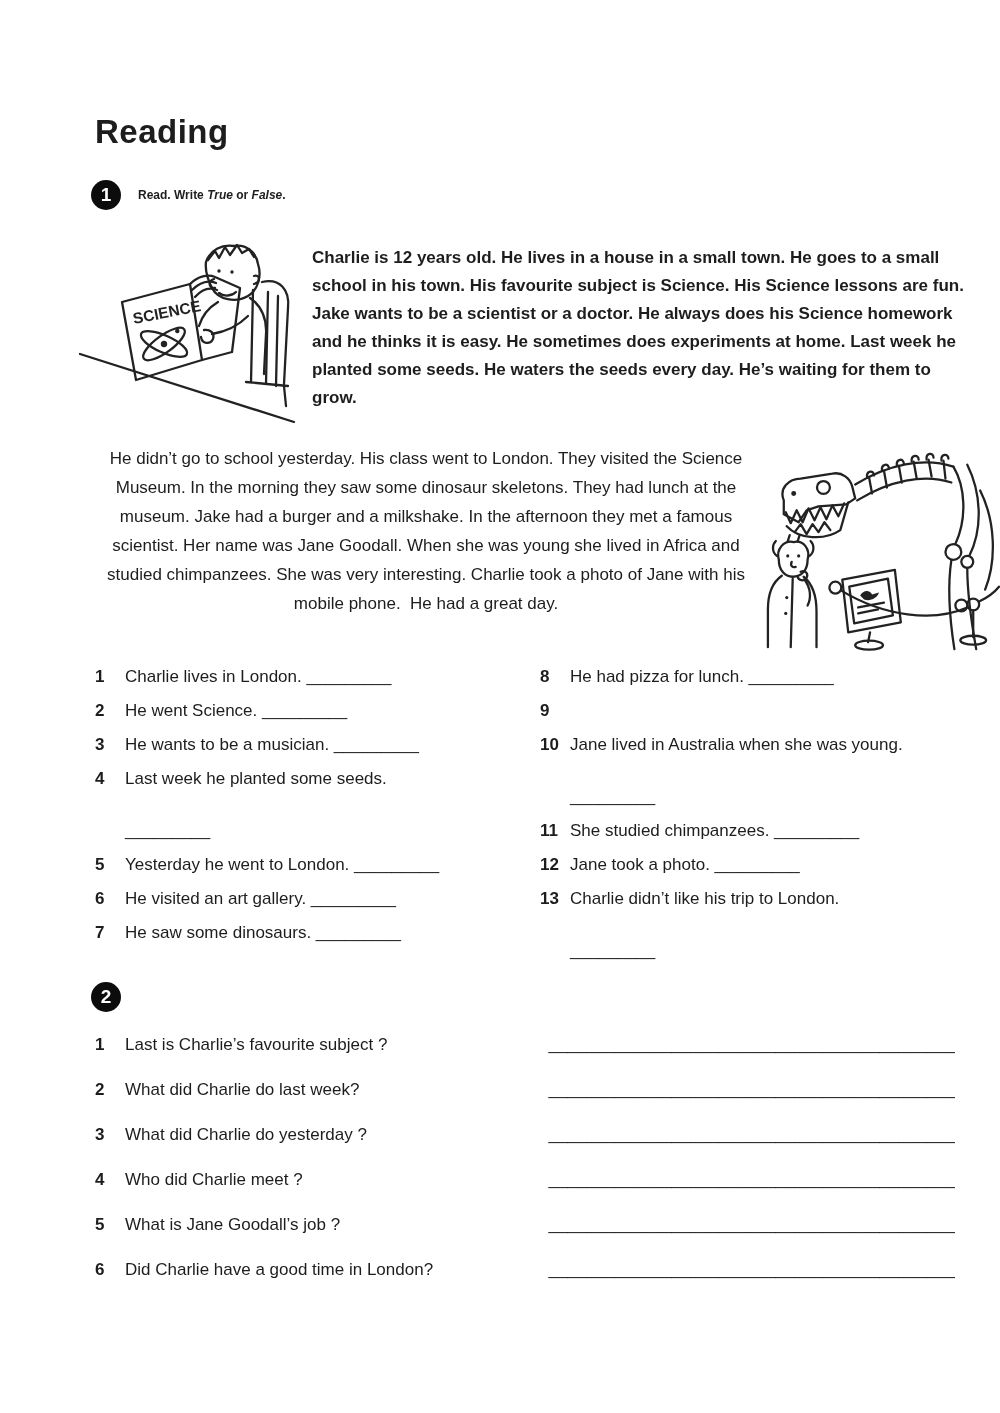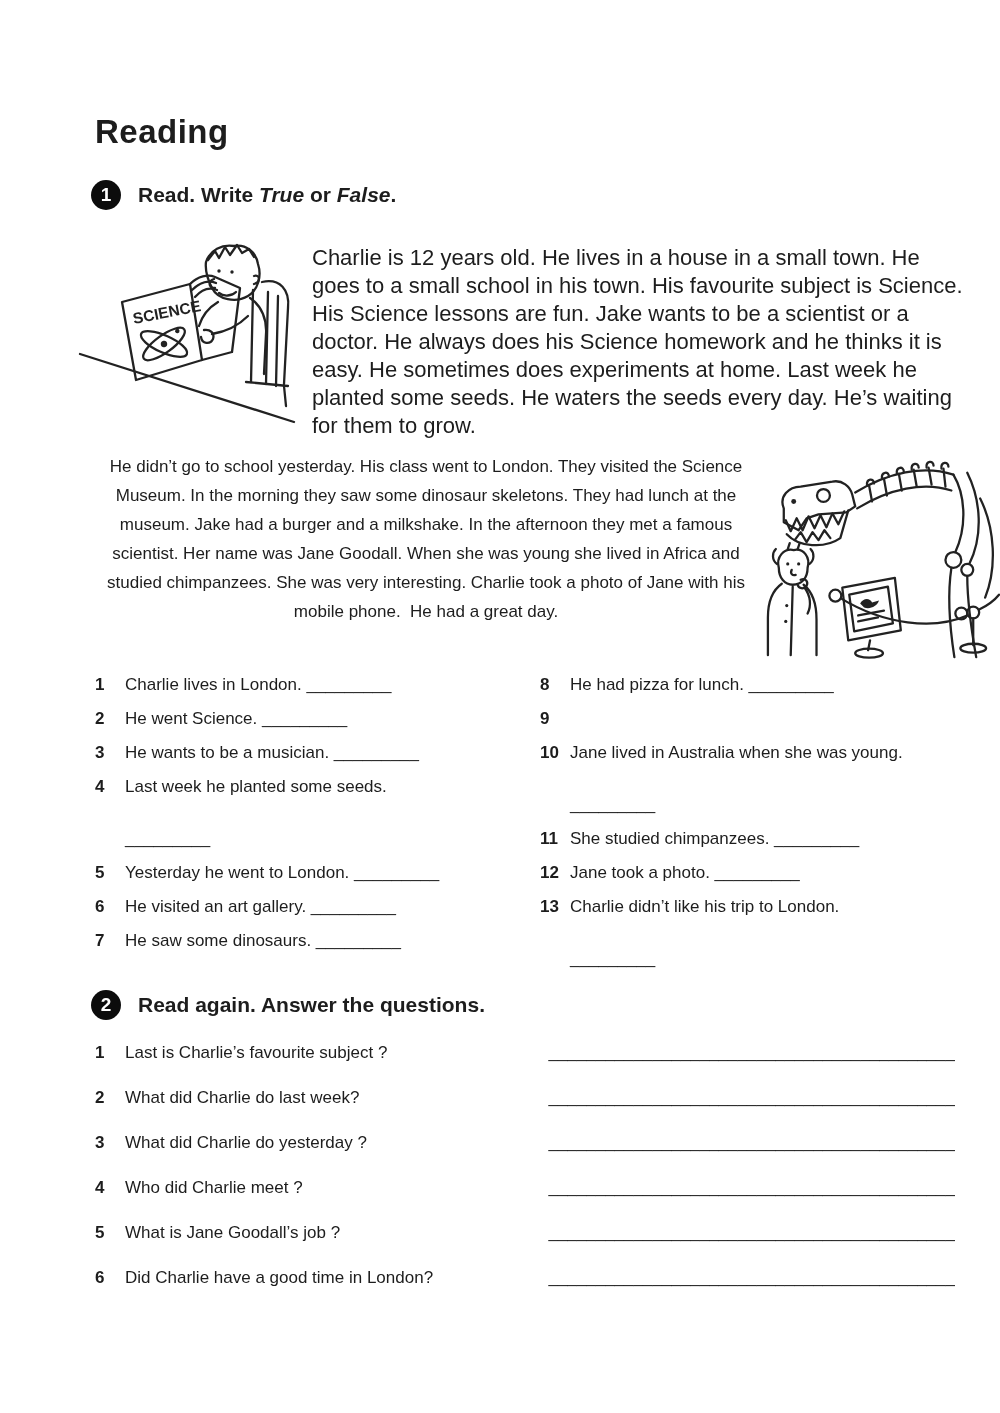--- a/index.html
+++ b/index.html
@@ -6,26 +6,26 @@
   .page {
     position:relative; width:1000px; height:1413px; background:#ffffff;
     font-family:"Liberation Sans", sans-serif; color:#1d1d1d; overflow:hidden;
   }
   .title { margin:0; padding:112px 0 0 95px; font-size:33px; font-weight:bold; line-height:40px; letter-spacing:.5px; }
   .ex-header { display:flex; align-items:center; gap:17px; margin:28px 0 0 91px; }
   .badge {
     width:30px; height:30px; border-radius:50%; background:#0c0c0c; color:#fff;
     font-weight:bold; font-size:19px; display:flex; align-items:center; justify-content:center; flex:none;
   }
-  .ex-title { font-size:21px; font-weight:bold; }
+  .ex-title { font-size:12px; font-weight:bold; }
   .ex-title .em { font-style:italic; }
 
   .intro { display:flex; margin:26px 0 0 78px; }
   .illo { flex:none; }
-  .p1 { width:656px; font-size:22px; line-height:28px; margin:8px 0 0 16px; white-space:pre-wrap; }
+  .p1 { width:656px; font-size:17px; line-height:28px; margin:8px 0 0 16px; white-space:pre-wrap;font-weight:bold; }
 
   .passage2 { display:flex; margin:8px 0 0 95px;text-align:center; }
   .p2 { width:662px; font-size:17px; line-height:29px; margin-top:4px; white-space:pre-wrap; }
   .dino-wrap { flex:none; margin-left:0; }
 
   .tf-grid { display:grid; grid-template-columns:445px 415px; margin:8px 0 0 95px; }
   .tf-item { display:flex; margin-bottom:8px; font-size:17px; line-height:26px; align-items:flex-start; }
   .tf-num { width:30px; font-weight:bold; flex:none; }
   .tf-text { white-space:pre-line; }
 
@@ -199,21 +199,20 @@
           <span class="tf-num">13</span>
           <span class="tf-text">Charlie didn’t like his trip to London.
 
 _________</span>
         </div>
     </div>
   </div>
 
   <div class="ex-header ex2-header">
     <span class="badge">2</span>
-    <span class="ex-title">Read again. Answer the questions.</span>
   </div>
 
   <div class="q-list">
     <div class="q-row">
         <span class="q-num">1</span>
         <span class="q-text">Last is Charlie’s favourite subject ?</span>
         <span class="q-line">___________________________________________</span>
       </div>
     <div class="q-row">
         <span class="q-num">2</span>

